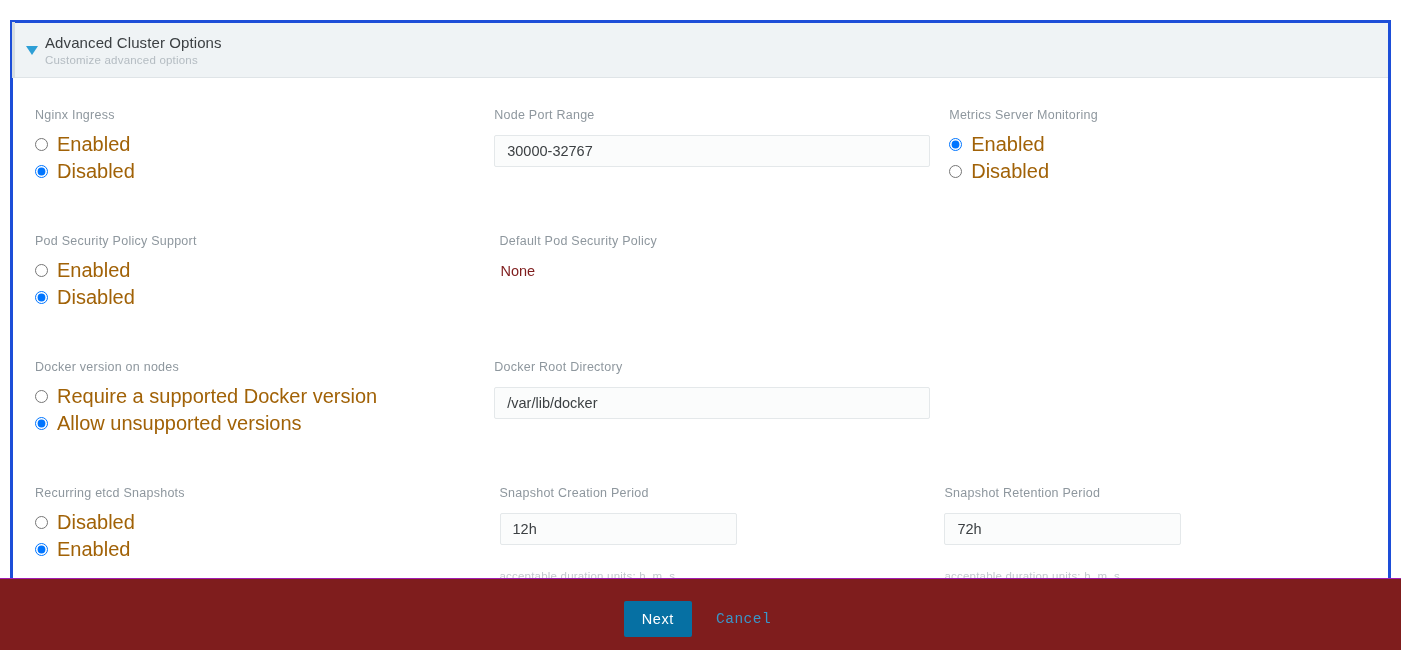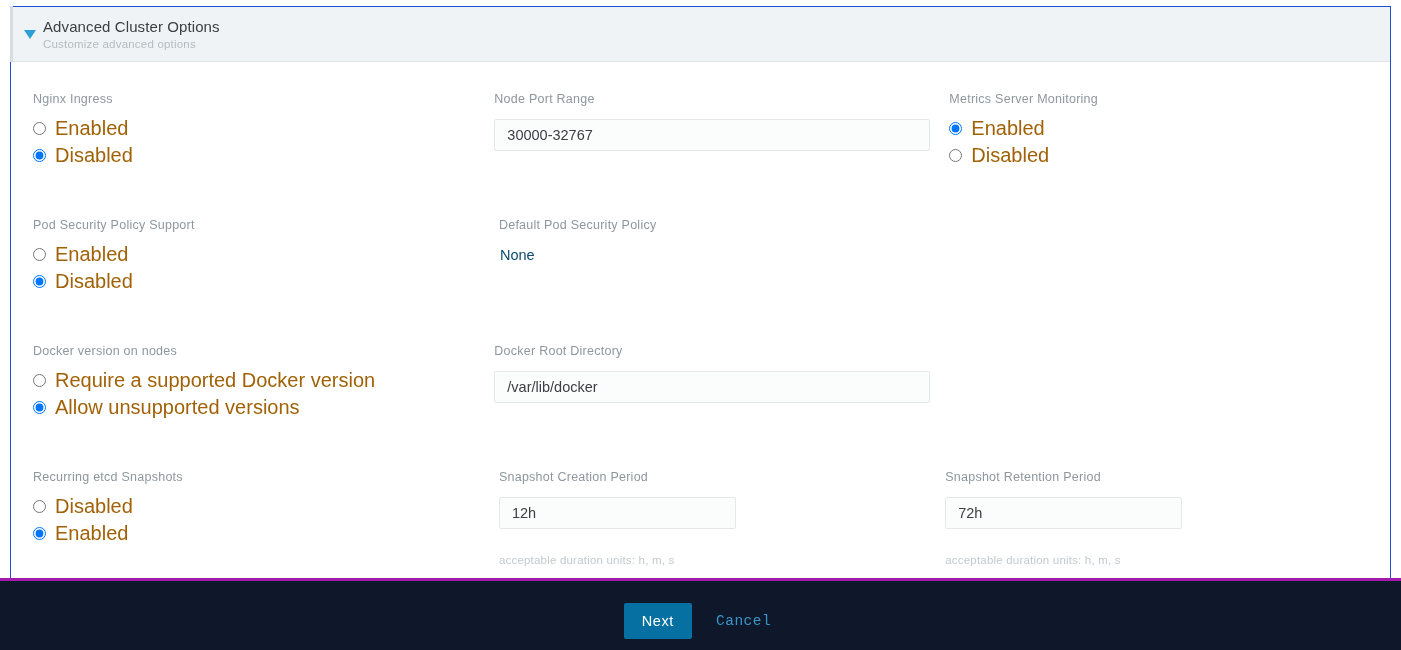--- a/index.html
+++ b/index.html
@@ -19,24 +19,24 @@
     position: relative;
     width: 1401px;
     height: 650px;
     box-sizing: border-box;
   }
 
   
   .panel {
     position: absolute;
     left: 10px;
-    top: 6px;
+    top: 20px;
     width: 1381px;
     box-sizing: border-box;
-    border: 1px solid #1d4ed8;
+    border: 3px solid #1d4ed8;
     background: #ffffff;
   }
 
   .panel-header {
     position: relative;
     display: flex;
     align-items: center;
     height: 54px;
     background: #eff3f5;
     border-bottom: 1px solid #dfe4e7;
@@ -145,21 +145,21 @@
     border-radius: 2px;
     font-family: "Liberation Sans", sans-serif;
     font-size: 14.5px;
     color: #3c4043;
     outline: none;
   }
   .text-input.narrow { width: 237px; }
 
   .static-value {
     font-size: 14.5px;
-    color: #0c4a6e;
+    color: #7f1d1d;
     line-height: 20px;
     padding-left: 1px;
   }
 
   .hint {
     font-size: 11.5px;
     color: #c2c9ce;
     letter-spacing: 0.2px;
     line-height: 14px;
     margin-top: 24px;
@@ -170,22 +170,22 @@
   .spacer-md { height: 54px; }
   .spacer-lg { height: 54px; }
 
   
   .footer {
     position: absolute;
     left: 0;
     top: 578px;
     width: 1401px;
     height: 72px;
-    border-top: 3px solid #a21caf;
-    background: #0f172a;
+    border-top: 1px solid #a21caf;
+    background: #7f1d1d;
     display: flex;
     align-items: flex-start;
     justify-content: center;
     padding-top: 22px;
     box-sizing: border-box;
   }
   .btn-primary {
     display: inline-flex;
     align-items: center;
     justify-content: center;

